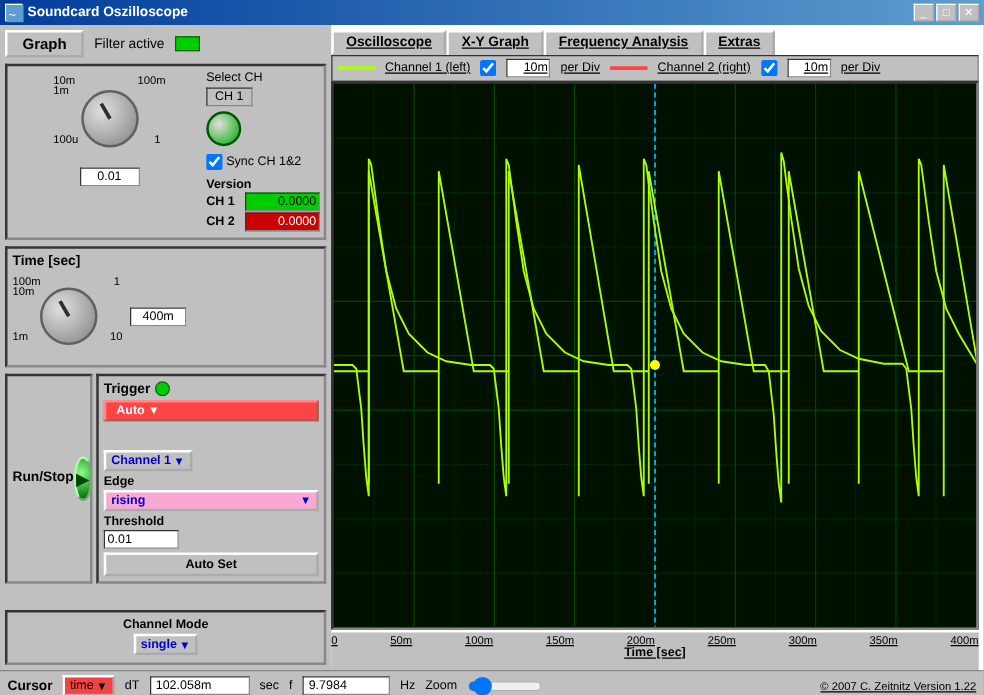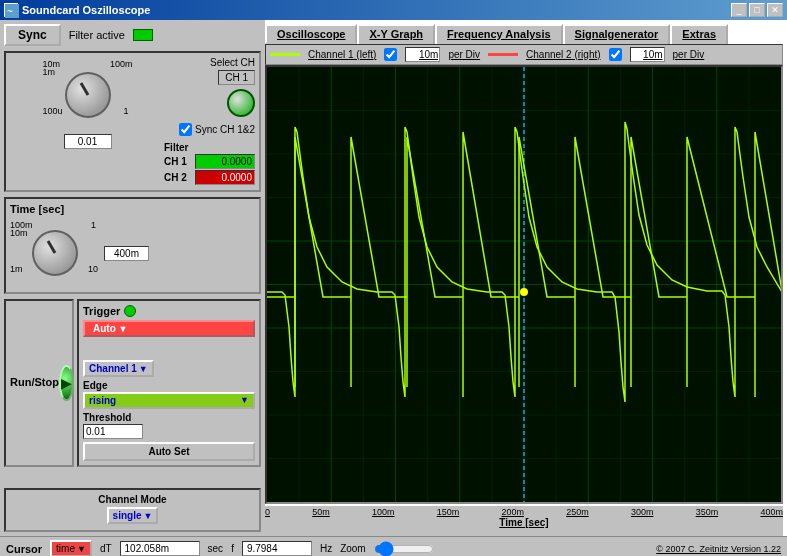--- a/index.html
+++ b/index.html
@@ -121,21 +121,21 @@
     #amplitude-section {
       display: flex;
       border: 2px inset #888;
       padding: 4px;
       margin-bottom: 2px;
     }
     #amplitude-left { flex: 1; }
     #amplitude-right {
       display: flex;
       flex-direction: column;
-      align-items: flex-end;
+      align-items: flex-start;
       width: 90px;
     }
     .select-ch-label { font-size: 10px; margin-bottom: 2px; }
     .ch-display {
       background: #c0c0c0;
       border: 1px inset #888;
       padding: 1px 6px;
       font-size: 10px;
       margin-bottom: 4px;
     }
@@ -219,21 +219,21 @@
       padding: 1px 4px;
       cursor: pointer;
       display: flex;
       align-items: center;
       gap: 2px;
       color: #0000cc;
       font-weight: bold;
     }
     .edge-label { font-size: 10px; font-weight: bold; margin-bottom: 1px; }
     .edge-dropdown {
-      background: #84cc16;
+      background: #f9a8d4;
       border: 2px outset #fff;
       font-size: 10px;
       color: #0000cc;
       font-weight: bold;
       padding: 1px 4px;
       cursor: pointer;
       width: 100%;
     }
     .threshold-label { font-size: 10px; font-weight: bold; margin-bottom: 1px; }
     .threshold-input {
@@ -428,21 +428,21 @@
     <div class="title-btn">✕</div>
   </div>
 </div>
 
 <div id="main-window">
   <div id="top-section">
 
     <div id="left-panel">
 
       <div id="top-bar">
-        <button id="exit-btn">Sync</button>
+        <button id="exit-btn">Graph</button>
         <span>Filter active</span>
         <span id="filter-indicator"></span>
       </div>
 
       <div id="amplitude-section">
         <div id="amplitude-left">
           <div class="knob-wrapper" style="margin: 0 auto; width: 90px; height: 75px;">
             <span class="scale-label" style="top:2px; left:0;">10m</span>
             <span class="scale-label" style="top:10px; left:0;">1m</span>
             <span class="scale-label" style="top:2px; right:0;">100m</span>
@@ -456,21 +456,21 @@
         </div>
         <div id="amplitude-right">
           <div class="select-ch-label">Select CH</div>
           <div class="ch-display">CH 1</div>
           <div class="ch-knob-small"></div>
           <div class="sync-row" style="margin-top:6px;">
             <input type="checkbox" checked="" style="">
             <span style="font-size:10px;">Sync CH 1&amp;2</span>
           </div>
           <div class="offset-section">
-            <div style="font-size:10px; font-weight:bold;">Filter</div>
+            <div style="font-size:10px; font-weight:bold;">Version</div>
             <div class="offset-row">
               <span class="offset-label">CH 1</span>
               <input class="offset-input" value="0.0000" style="">
             </div>
             <div class="offset-row">
               <span class="offset-label">CH 2</span>
               <input class="offset-input red" value="0.0000" style="">
             </div>
           </div>
         </div>
@@ -541,21 +541,20 @@
       </div>
 
     </div>
 
     <div id="right-panel">
 
       <div id="tabs">
         <div class="tab active">Oscilloscope</div>
         <div class="tab">X-Y Graph</div>
         <div class="tab">Frequency Analysis</div>
-        <div class="tab">Signalgenerator</div>
         <div class="tab">Extras</div>
       </div>
 
       <div id="channel-bar">
         <div class="ch1-line ch-line"></div>
         <span class="ch-text">Channel 1 (left)</span>
         <input type="checkbox" checked="" class="ch-checkbox" style="">
         <input class="per-div-input" value="10m" style="">
         <span class="ch-text">per Div</span>
         <div class="ch2-line ch-line"></div>

